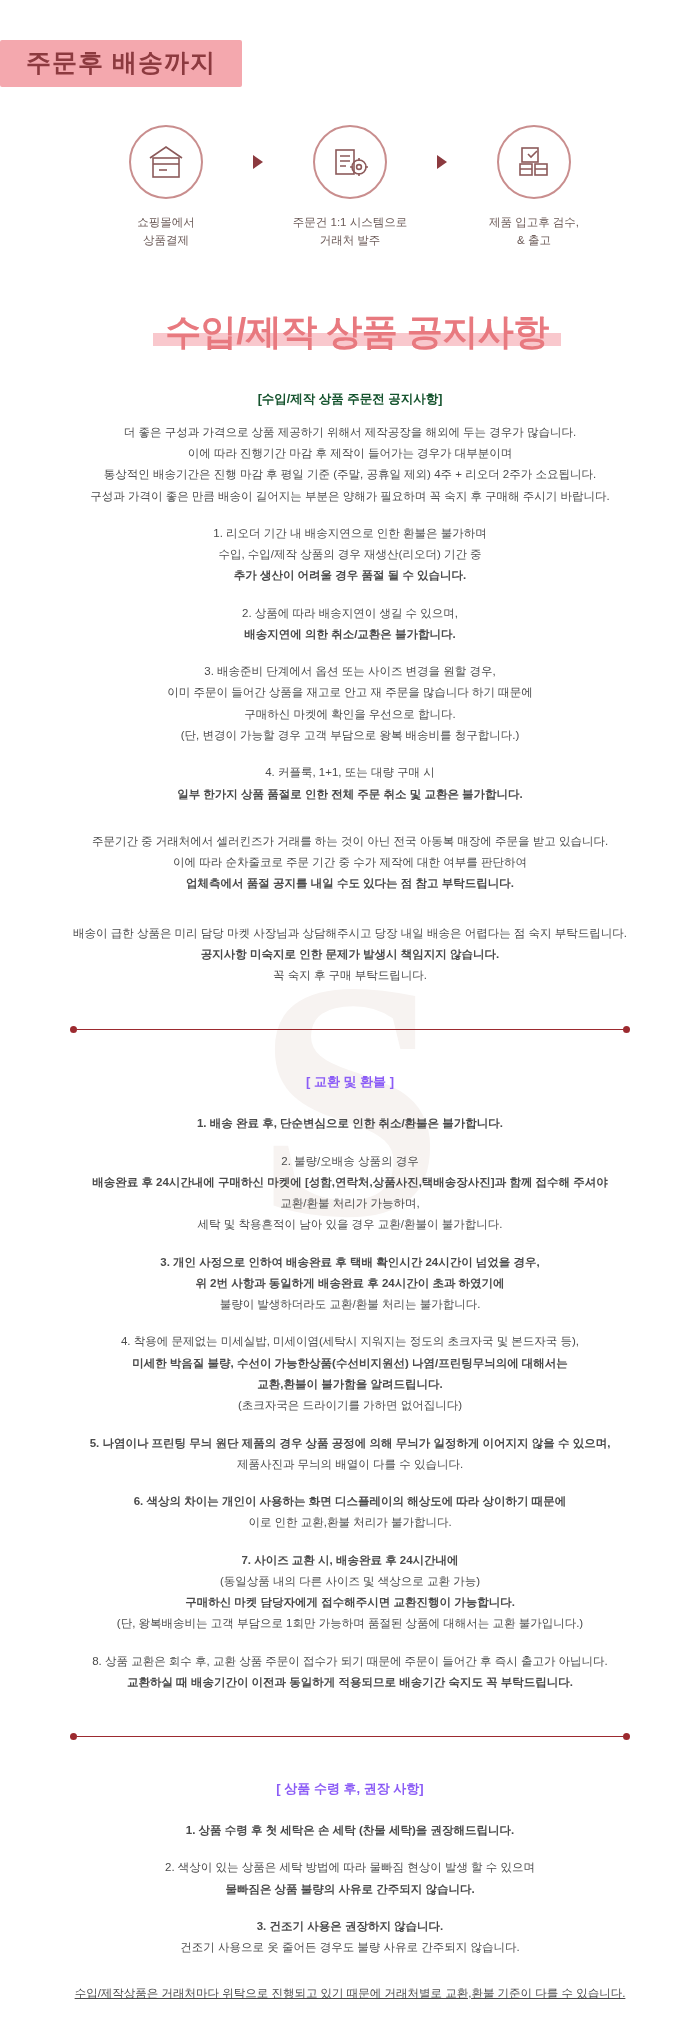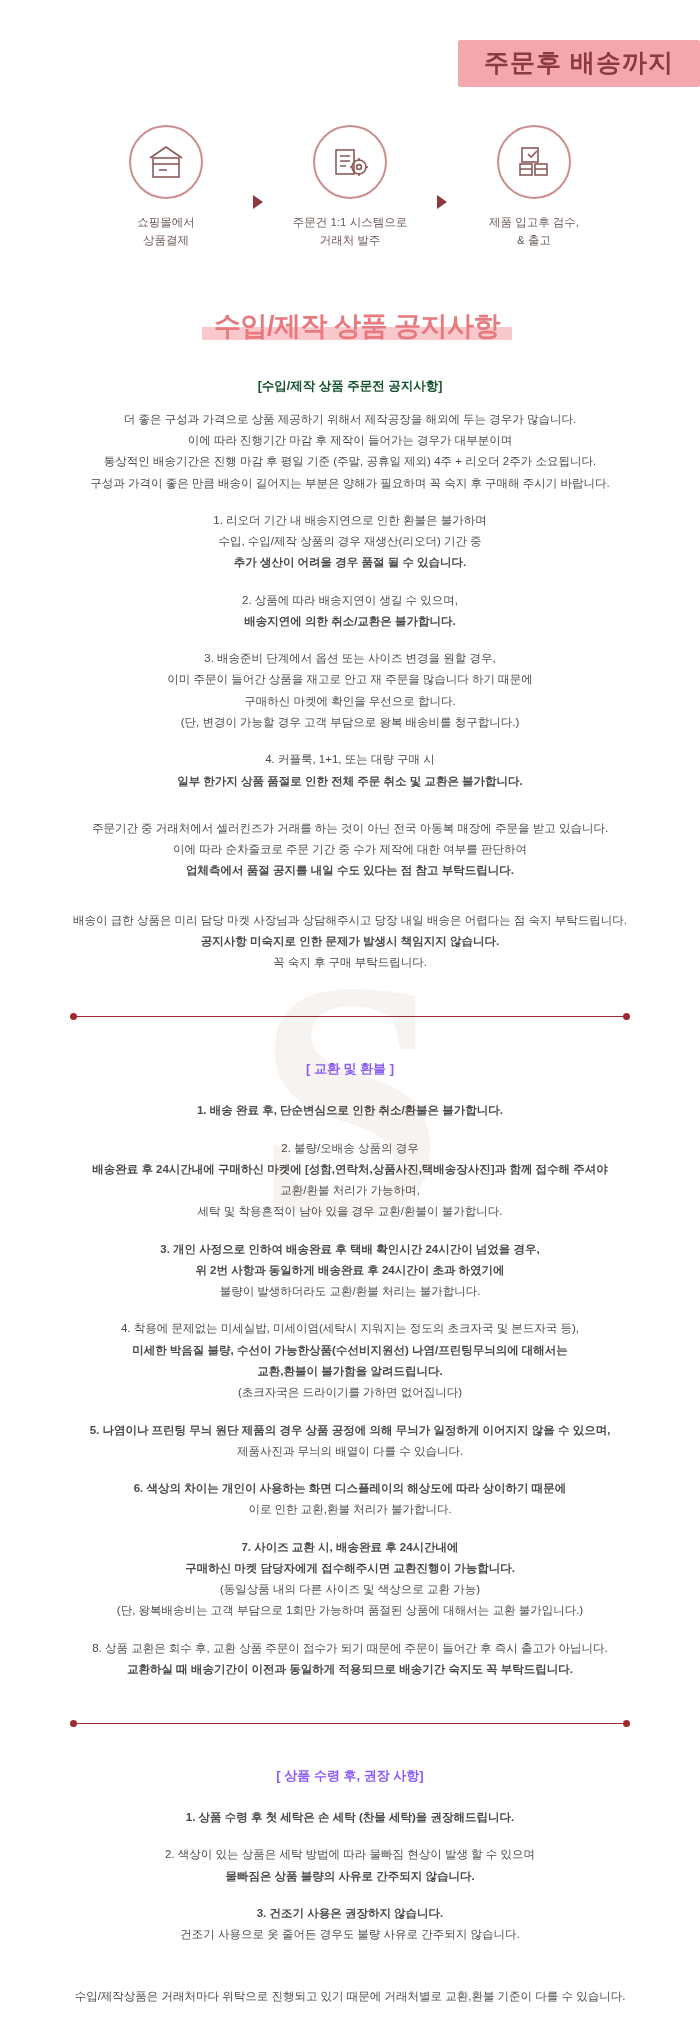--- a/index.html
+++ b/index.html
@@ -25,42 +25,42 @@
     color: #f7f3f1;
     font-family: "Liberation Serif", serif;
     z-index: 0;
     user-select: none;
     line-height: 1;
   }
   .page { position: relative; z-index: 1; }
 
   
   .banner-wrap {
-    text-align: right;
+    text-align: left;
     padding-top: 40px;
   }
   .banner {
     display: inline-block;
     background: #f4a8ae;
     padding: 6px 26px 8px 26px;
     border-radius: 2px;
   }
   .banner-text {
     font-size: 25px;
     font-weight: bold;
     color: #8c3a3f;
     letter-spacing: 1px;
     font-family: "Liberation Sans", sans-serif;
   }
 
   
   .steps {
     display: flex;
     justify-content: center;
-    align-items: center;
+    align-items: flex-start;
     margin-top: 38px;
     gap: 0px;
   }
   .step {
     width: 150px;
     text-align: center;
   }
   .circle {
     width: 74px;
     height: 74px;
@@ -93,21 +93,21 @@
   }
 
   
   .section-title-wrap {
     text-align: center;
     margin-top: 58px;
   }
   .section-title {
     display: inline-block;
     position: relative;
-    font-size: 27px;
+    font-size: 36px;
     font-weight: bold;
     color: #e8797f;
     padding: 0 6px;
     letter-spacing: -0.5px;
     margin-left: 14px;
   }
   .section-title::before {
     content: "";
     position: absolute;
     left: -6px; right: -6px;
@@ -317,22 +317,22 @@
       <p class="line">제품사진과 무늬의 배열이 다를 수 있습니다.</p>
     </div>
 
     <div class="item">
       <p class="line red-b">6. 색상의 차이는 개인이 사용하는 화면 디스플레이의 해상도에 따라 상이하기 때문에</p>
       <p class="line">이로 인한 교환,환불 처리가 불가합니다.</p>
     </div>
 
     <div class="item">
       <p class="line red-b">7. 사이즈 교환 시, 배송완료 후 24시간내에</p>
+      <p class="line">(동일상품 내의 다른 사이즈 및 색상으로 교환 가능)</p>
       <p class="line red-b">구매하신 마켓 담당자에게 접수해주시면 교환진행이 가능합니다.</p>
-      <p class="line">(동일상품 내의 다른 사이즈 및 색상으로 교환 가능)</p>
       <p class="line">(단, 왕복배송비는 고객 부담으로 1회만 가능하며 품절된 상품에 대해서는 교환 불가입니다.)</p>
     </div>
 
     <div class="item">
       <p class="line">8. 상품 교환은 회수 후, 교환 상품 주문이 접수가 되기 때문에 주문이 들어간 후 즉시 출고가 아닙니다.</p>
       <p class="line red-b">교환하실 때 배송기간이 이전과 동일하게 적용되므로 배송기간 숙지도 꼭 부탁드립니다.</p>
     </div>
   </div>
 
   <div class="divider">
@@ -351,16 +351,16 @@
     <div class="item">
       <p class="line">2. 색상이 있는 상품은 세탁 방법에 따라 물빠짐 현상이 발생 할 수 있으며</p>
       <p class="line red-b">물빠짐은 상품 불량의 사유로 간주되지 않습니다.</p>
     </div>
 
     <div class="item">
       <p class="line red-b">3. 건조기 사용은 권장하지 않습니다.</p>
       <p class="line">건조기 사용으로 옷 줄어든 경우도 불량 사유로 간주되지 않습니다.</p>
     </div>
 
-    <p class="line" style="margin-top:40px;">수입/제작상품은 거래처마다 위탁으로 진행되고 있기 때문에 거래처별로 교환,환불 기준이 다를 수 있습니다.</p>
+    <p class="line" style="margin-top:24px;text-decoration:underline;">수입/제작상품은 거래처마다 위탁으로 진행되고 있기 때문에 거래처별로 교환,환불 기준이 다를 수 있습니다.</p>
   </div>
 
 </div>
 
 </body></html>

